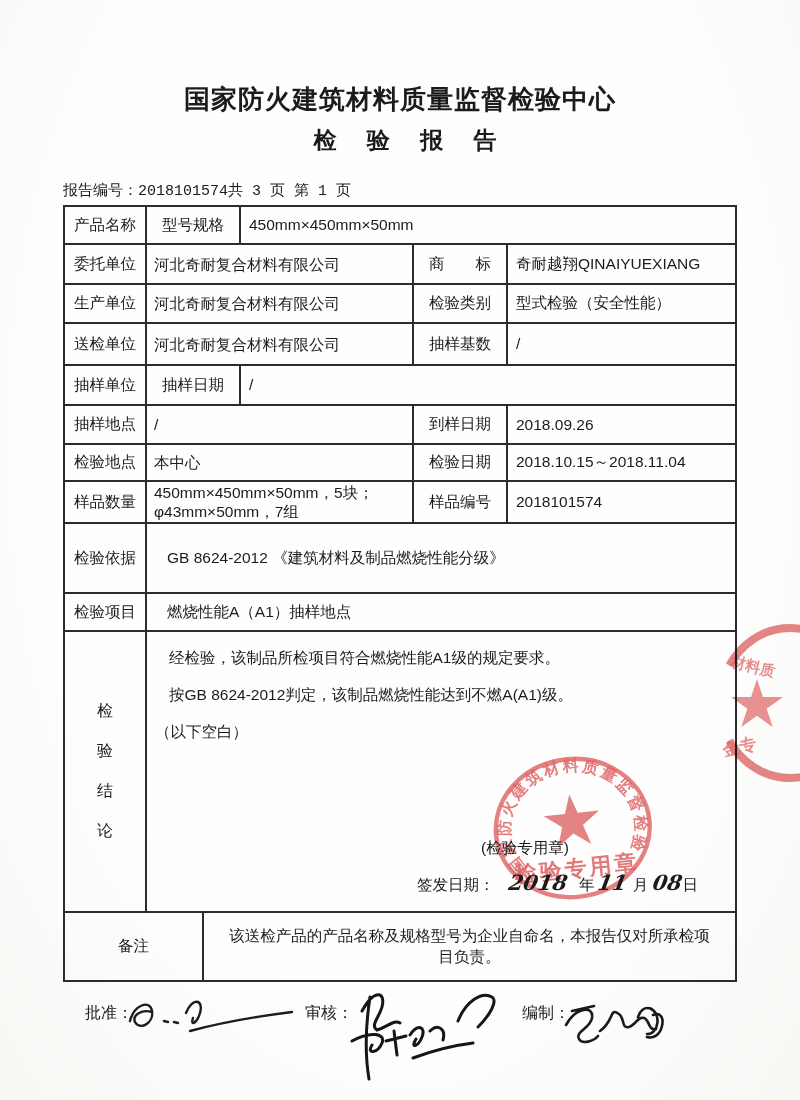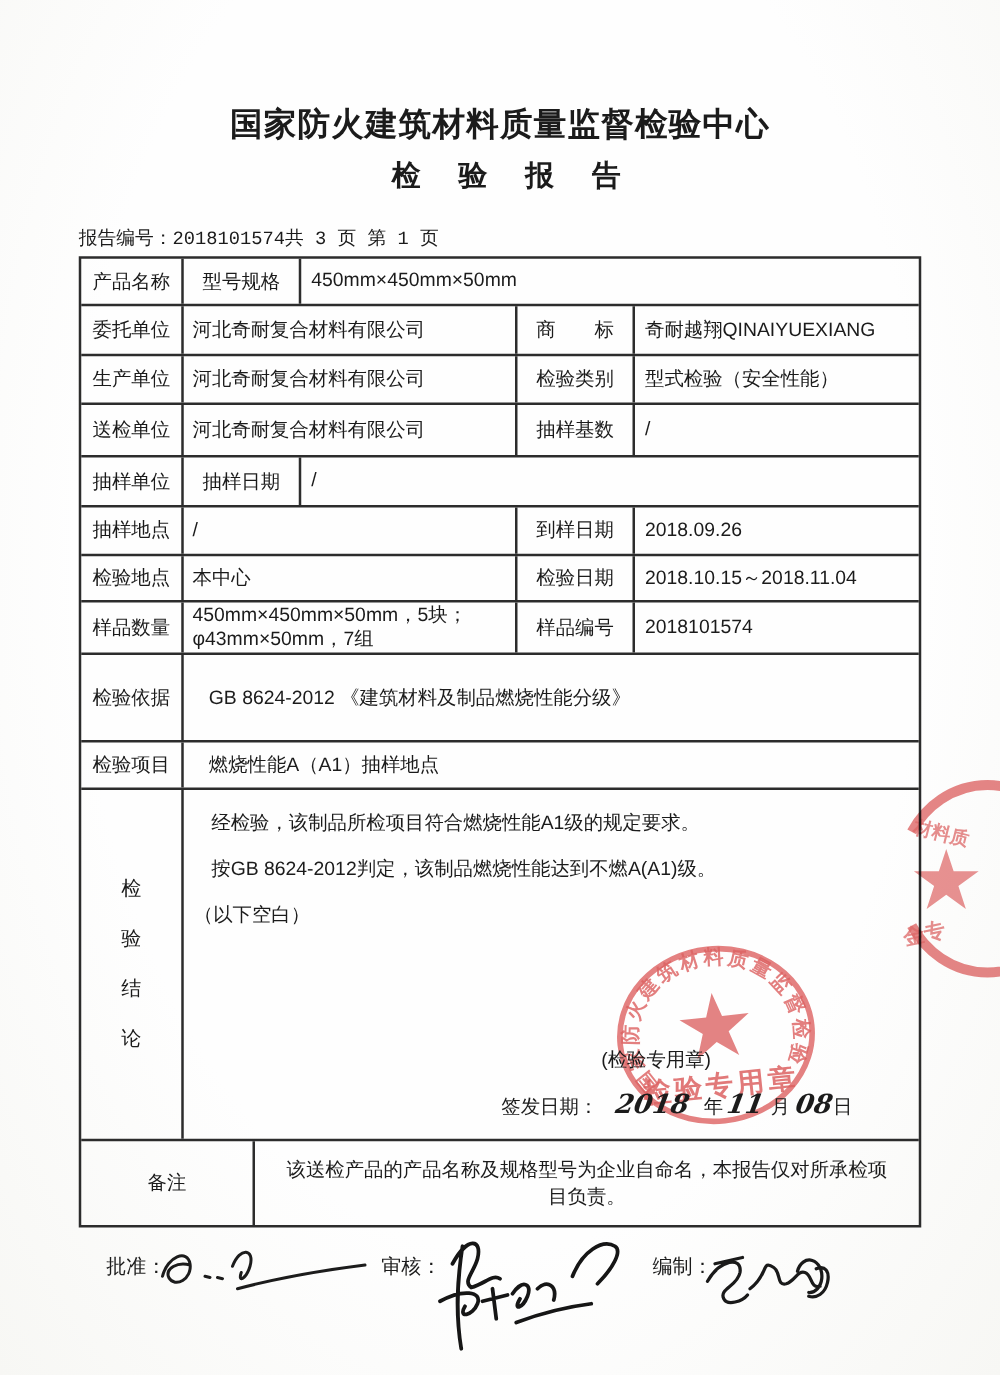--- a/index.html
+++ b/index.html
@@ -28,21 +28,21 @@
   .val2 { flex:1; padding:2px 8px; }
   .valwide { flex:1; padding:2px 20px; display:flex; align-items:center; }
   .lab-remark { width:139px; justify-content:center; border-right:2px solid #2c2c2c; }
 
   .concl-label { width:82px; border-right:2px solid #2c2c2c;
                  display:flex; flex-direction:column; align-items:center;
                  justify-content:center; gap:19px; font-size:16px; }
   .concl-body { position:relative; flex:1;border-radius:12px; }
   .cline { position:absolute; font-size:15.5px; white-space:nowrap; }
 
-  .sign-row { position:absolute; left:254px; top:238px; display:flex; align-items:baseline;
+  .sign-row { position:absolute; left:270px; top:238px; display:flex; align-items:baseline;
               font-size:15.5px; white-space:nowrap; }
   .hand { font-family:"DejaVu Serif", serif; font-style:italic; font-size:21px;
           font-weight:bold; transform:skewX(-10deg); display:inline-block; }
 
   .stamp { position:absolute; left:342px; top:120px; width:170px; height:156px; 
            mix-blend-mode:multiply; opacity:.88; }
   .edge-stamp { position:absolute; left:710px; top:622px; width:180px; height:172px;
                 mix-blend-mode:multiply; opacity:.85; }
 
   .footer-sign { position:absolute; left:0; top:1003px; width:800px; font-size:16px; }

